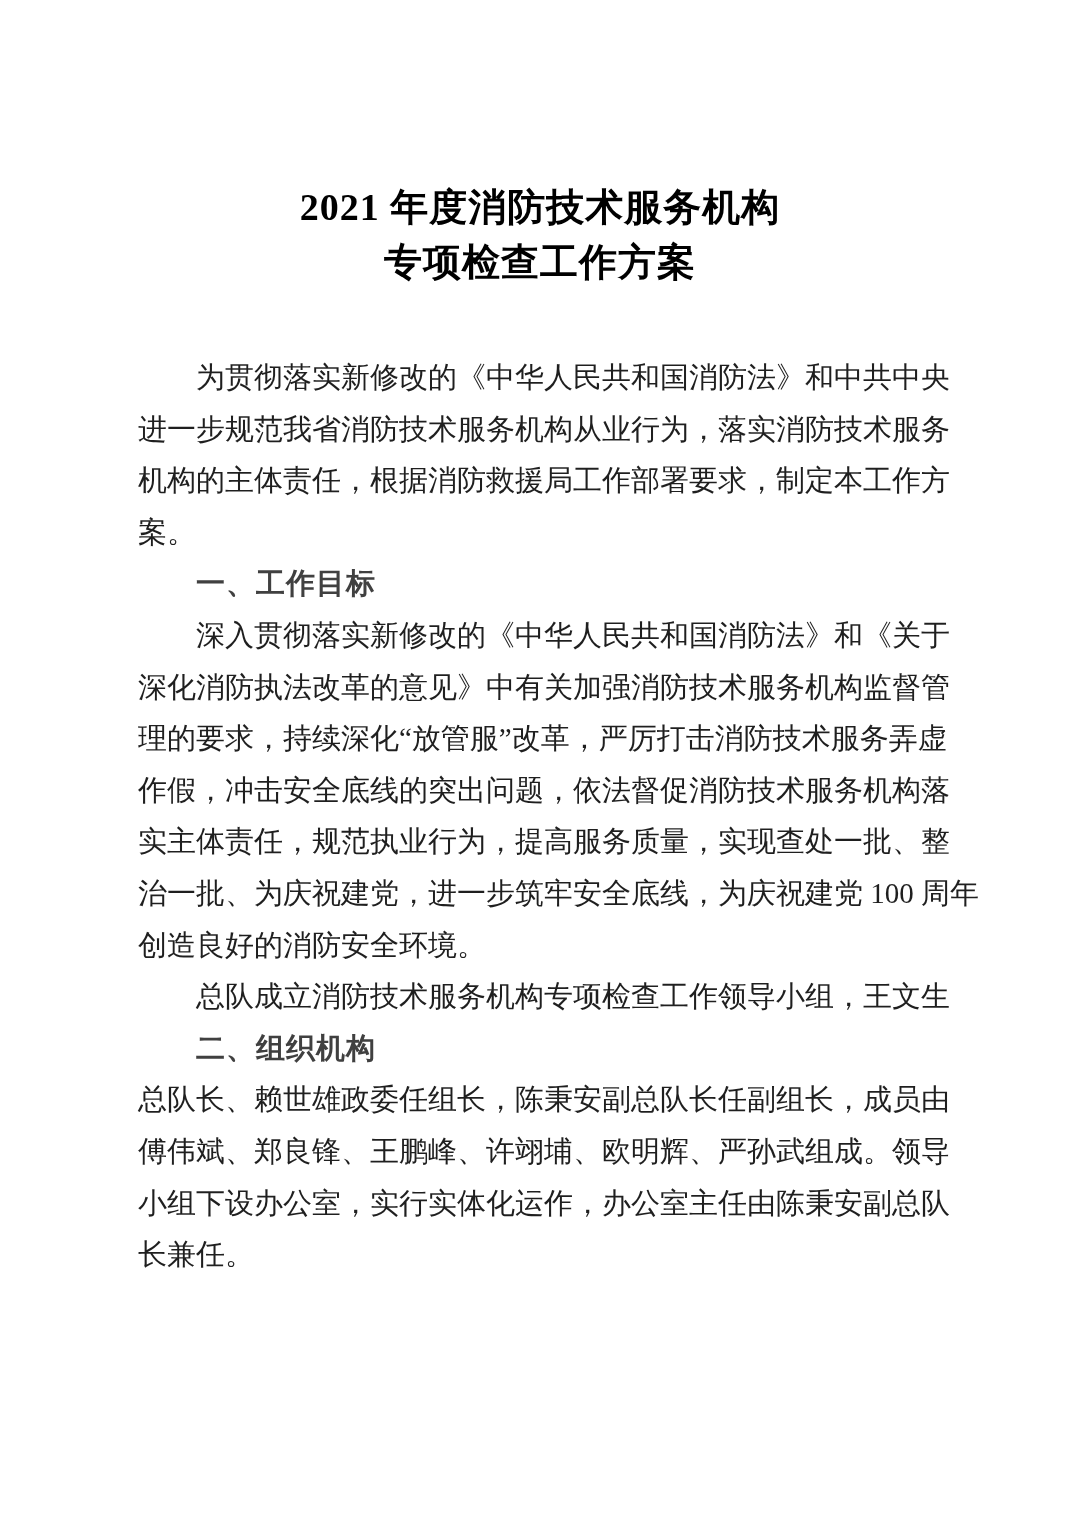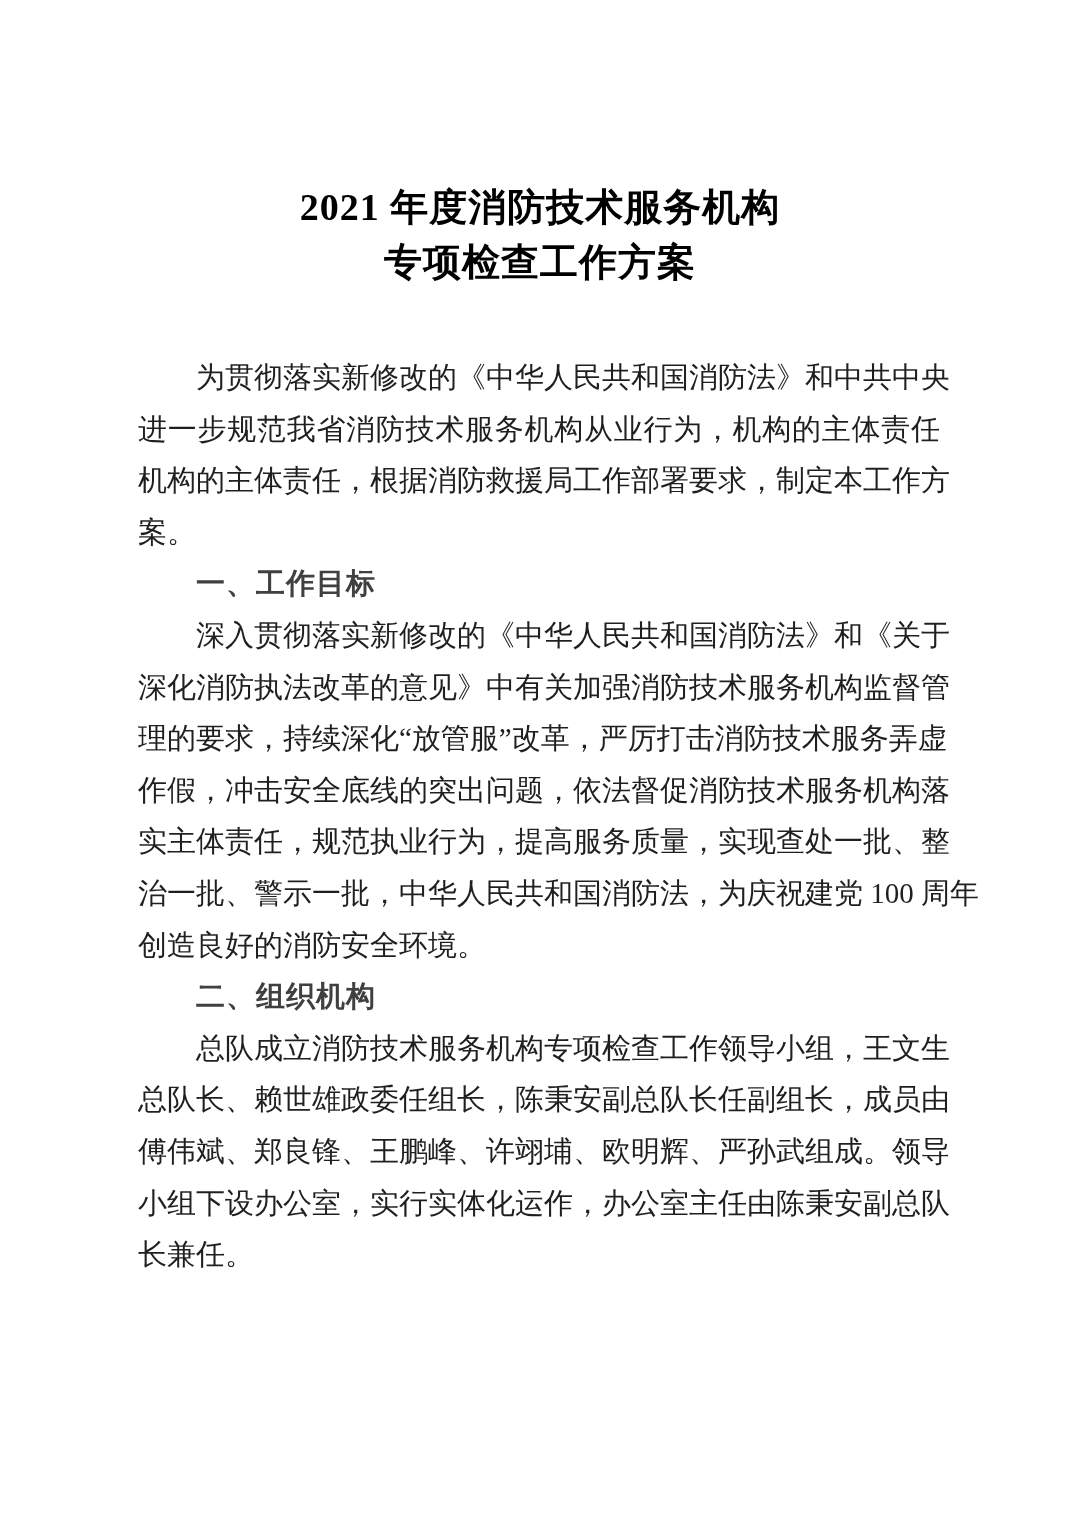--- a/index.html
+++ b/index.html
@@ -123,37 +123,37 @@
 
 <div class="page">
 
   <h1 class="doc-title">
     <div>2021 年度消防技术服务机构</div>
     <div>专项检查工作方案</div>
   </h1>
 
   <div class="content">
     <div class="line first">为贯彻落实新修改的《中华人民共和国消防法》和中共中央</div>
-    <div class="line">进一步规范我省消防技术服务机构从业行为，机构的主体责任</div>
+    <div class="line">进一步规范我省消防技术服务机构从业行为，落实消防技术服务</div>
     <div class="line">机构的主体责任，根据消防救援局工作部署要求，制定本工作方</div>
     <div class="line last">案。</div>
 
     <div class="line heading">一、工作目标</div>
 
     <div class="line first">深入贯彻落实新修改的《中华人民共和国消防法》和《关于</div>
     <div class="line">深化消防执法改革的意见》中有关加强消防技术服务机构监督管</div>
     <div class="line">理的要求，持续深化“放管服”改革，严厉打击消防技术服务弄虚</div>
     <div class="line">作假，冲击安全底线的突出问题，依法督促消防技术服务机构落</div>
     <div class="line">实主体责任，规范执业行为，提高服务质量，实现查处一批、整</div>
-    <div class="line">治一批、警示一批，中华人民共和国消防法，为庆祝建党 100 周年</div>
+    <div class="line">治一批、为庆祝建党，进一步筑牢安全底线，为庆祝建党 100 周年</div>
     <div class="line last">创造良好的消防安全环境。</div>
 
+    <div class="line first">总队成立消防技术服务机构专项检查工作领导小组，王文生</div>
+
     <div class="line heading">二、组织机构</div>
-
-    <div class="line first">总队成立消防技术服务机构专项检查工作领导小组，王文生</div>
     <div class="line">总队长、赖世雄政委任组长，陈秉安副总队长任副组长，成员由</div>
     <div class="line">傅伟斌、郑良锋、王鹏峰、许翊埔、欧明辉、严孙武组成。领导</div>
     <div class="line">小组下设办公室，实行实体化运作，办公室主任由陈秉安副总队</div>
     <div class="line last">长兼任。</div>
   </div>
 
   <div class="page-number">—2—</div>
 
   <div class="wm-row">
     <span>

